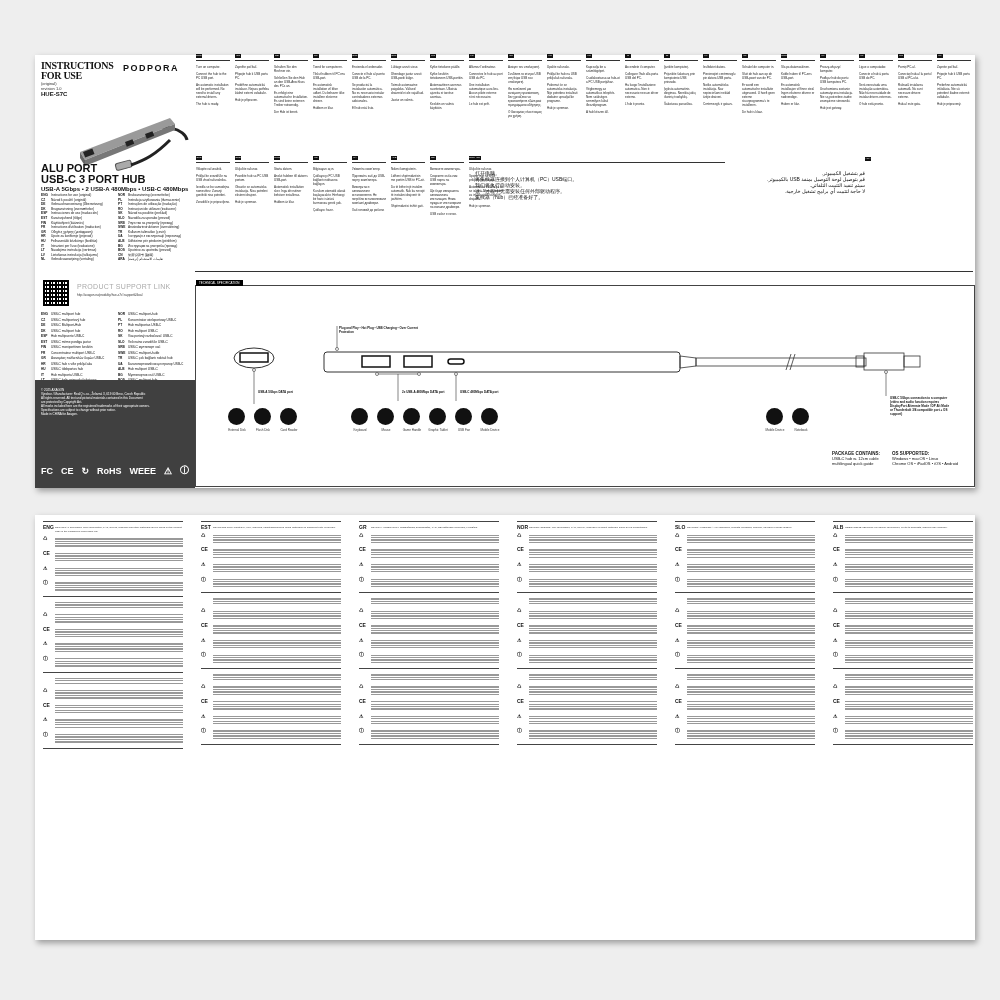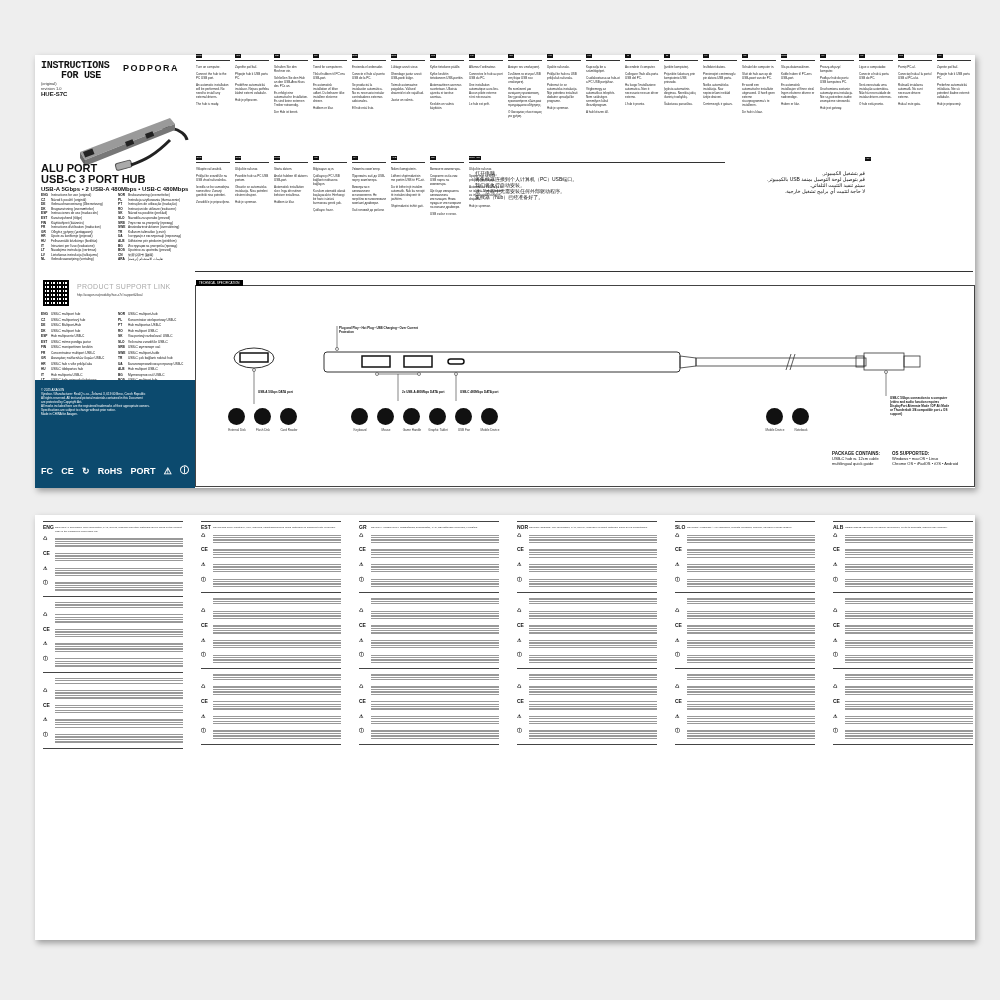--- a/index.html
+++ b/index.html
@@ -2,38 +2,38 @@
 <html><head>
 <meta charset="utf-8">
 <style>
   html,body{margin:0;padding:0;}
   body{width:1000px;height:1000px;background:#eeeeee;position:relative;overflow:hidden;font-family:"Liberation Sans",sans-serif;color:#111;}
   .sheet{position:absolute;background:#fff;box-shadow:2px 3px 6px rgba(0,0,0,0.35);}
   #top{left:35px;top:55px;width:940px;height:433px;}
   #bottom{left:35px;top:515px;width:940px;height:425px;}
   .abs{position:absolute;}
   .title-block{left:6px;top:6px;width:150px;}
-  .t-instr{font-family:Liberation Mono, monospace;font-weight:bold;font-size:10px;line-height:10px;letter-spacing:-0.3px;text-align:right;}
+  .t-instr{font-family:Liberation Serif, serif;font-weight:bold;font-size:10px;line-height:10px;letter-spacing:-0.3px;}
   .t-small{font-size:4px;line-height:5px;color:#333;}
   .t-code{font-size:6px;font-weight:bold;line-height:7px;}
   .brand{left:88px;top:8px;font-size:9px;letter-spacing:1.5px;font-weight:bold;}
   .hub-img{left:40px;top:45px;width:115px;height:80px;}
   .prod-title{left:6px;top:108px;}
   .prod-title .l1{font-weight:bold;font-size:11px;line-height:11px;}
   .prod-title .l2{font-weight:bold;font-size:6px;line-height:8px;}
   .lang-list{left:6px;top:138px;width:150px;column-count:2;column-gap:4px;font-size:3.2px;line-height:4.6px;}
   .lang-list b{display:inline-block;width:10px;}
   .qr{left:8px;top:225px;width:26px;height:26px;background:
       repeating-linear-gradient(90deg,#000 0 2px,#fff 2px 3px,#000 3px 4px,#fff 4px 6px),
       repeating-linear-gradient(0deg,#000 0 2px,#fff 2px 4px);background-blend-mode:multiply;}
   .support{left:42px;top:228px;font-size:7px;color:#aaa;letter-spacing:0.3px;}
   .support-url{left:42px;top:238px;font-size:3px;color:#333;}
   .hub-names{left:6px;top:257px;width:150px;column-count:2;column-gap:4px;font-size:3.2px;line-height:5.5px;}
   .hub-names b{display:inline-block;width:10px;}
-  .legal{left:0;top:325px;width:160px;height:108px;background:#0c4a6e;color:#fff;}
+  .legal{left:0;top:325px;width:160px;height:108px;background:#404040;color:#fff;}
   .legal-text{position:absolute;left:6px;top:8px;width:148px;font-size:3px;line-height:4px;}
   .certs{position:absolute;left:6px;top:84px;width:148px;display:flex;justify-content:space-between;align-items:center;font-size:9px;font-weight:bold;}
   .col{position:absolute;width:34px;font-size:3px;line-height:4px;color:#222;}
   .col .hdr{height:3px;border-bottom:1px solid #333;margin-bottom:4px;position:relative;}
   .col .flag{position:absolute;left:0;top:-3px;width:6px;height:4px;background:#111;color:#fff;font-size:2.5px;text-align:center;line-height:4px;}
   .col p{margin:0 0 3px 0;}
   .row-line{position:absolute;height:1px;background:#333;}
   .spec-box{left:160px;top:230px;width:778px;height:200px;border:1px solid #444;}
   .spec-tab{position:absolute;left:0;top:-6px;background:#000;color:#fff;font-size:3px;padding:1px 3px;}
   .circ{position:absolute;width:17px;height:17px;border-radius:50%;background:#111;}
@@ -157,21 +157,21 @@
         <div>are protected by Copyright Act.</div>
         <div>All marks included here are the registered trademarks of their appropriate owners.</div>
         <div>Specifications are subject to change without prior notice.</div>
         <div>Made in CHINA for Axagon.</div>
       </div>
     <div class="certs" id="certs">
         <span>FC</span>
         <span>CE</span>
         <span>↻</span>
         <span>RoHS</span>
-        <span>PORT</span>
+        <span>WEEE</span>
         <span>⚠</span>
         <span>ⓘ</span>
       </div>
   </div>
 
   <div id="row1">
       <div class="col" style="left: 161px; top: 2px;">
         <div class="hdr">
           <span class="flag">ENG</span>
         </div>

